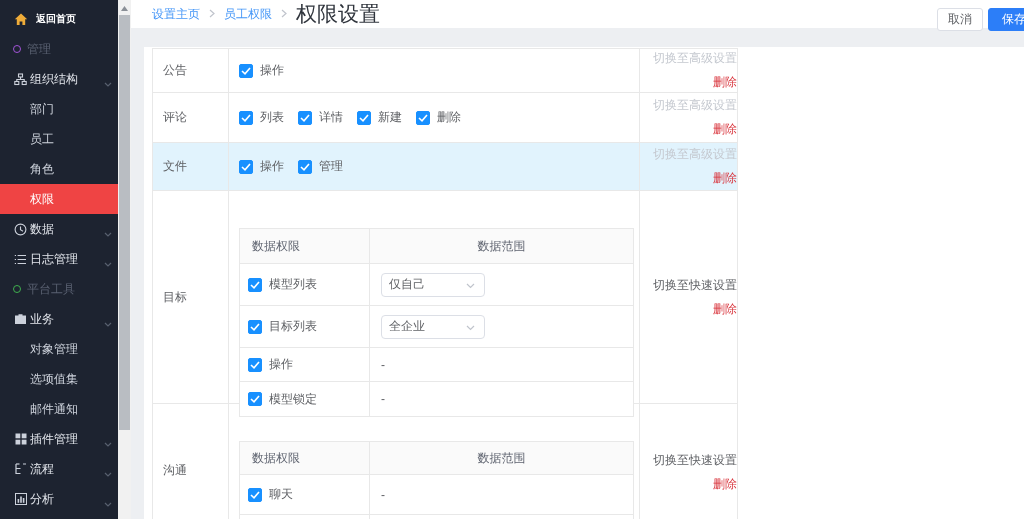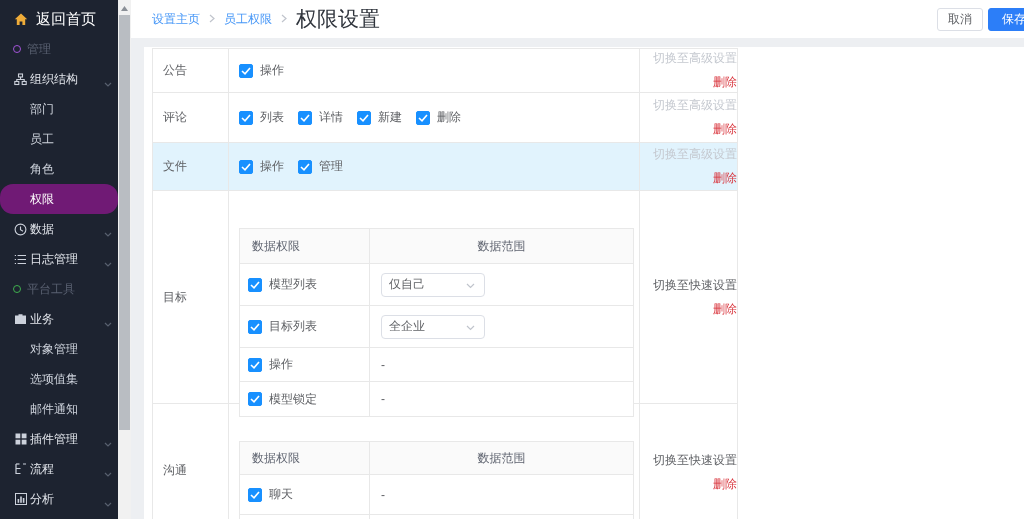--- a/index.html
+++ b/index.html
@@ -19,25 +19,25 @@
   }
   .side-item {
     height:30px; display:flex; align-items:center; position:relative;
     font-size:12px; color:#e3e6ec; cursor:pointer; white-space:nowrap;
   }
   .side-item .s-icon {
     position:absolute; left:13px; width:15px; height:15px;
     display:flex; align-items:center; justify-content:center;
   }
   .side-item .s-label { margin-left:30px; }
-  .side-item.home .s-label { margin-left:36px; color:#ffffff; font-weight:normal; font-size:15px; }
+  .side-item.home .s-label { margin-left:36px; color:#ffffff; font-weight:bold; font-size:10px; }
   .side-item.section .s-icon { left:9px; }
   .side-item.section .s-label { margin-left:27px; color:#596070; }
   .side-item.sub .s-label { margin-left:30px; color:#ced3dc; }
-  .side-item.active { background:#701a75;border-radius:13px; }
+  .side-item.active { background:#ef4444; }
   .side-item.active .s-label { color:#ffffff; }
   .s-chevron { position:absolute; right:6px; top:12px; opacity:.55; }
   .ring { width:8px; height:8px; border-radius:50%; display:inline-block; }
   .ring.purple { border:1.5px solid #a254d8; }
   .ring.green  { border:1.5px solid #3fae4e; }
 
   
   .vscroll {
     position:absolute; left:118px; top:0; width:13px; height:519px;
     background:#f1f1f1; z-index:4;
@@ -46,21 +46,21 @@
     position:absolute; top:2px; left:0; width:13px; height:12px;
     display:flex; align-items:center; justify-content:center; cursor:pointer;
   }
   .vscroll .thumb {
     position:absolute; top:15px; left:1px; width:11px; height:415px;
     background:#b9bdc2; cursor:pointer;
   }
 
   
   .topbar {
-    position:absolute; left:131px; top:0; width:893px; height:38px;
+    position:absolute; left:131px; top:0; width:893px; height:28px;
     background:#ffffff; display:flex; align-items:center; z-index:2;
   }
   .breadcrumb { margin-left:21px; display:flex; align-items:center; gap:9px; }
   .bc-link { color:#4596f7; cursor:pointer; }
   .bc-current { color:#2f343c; font-size:21px; }
   .btn { position:absolute; top:8px; height:23px; border-radius:3px; font-size:12px;
          display:flex; align-items:center; justify-content:center; cursor:pointer; }
   .btn-cancel { left:806px; width:46px; background:#fff; border:1px solid #dcdfe6; color:#606266; }
   .btn-save { left:857px; width:52px; background:#2c7ef8; color:#fff; border:1px solid #2c7ef8; }
 

